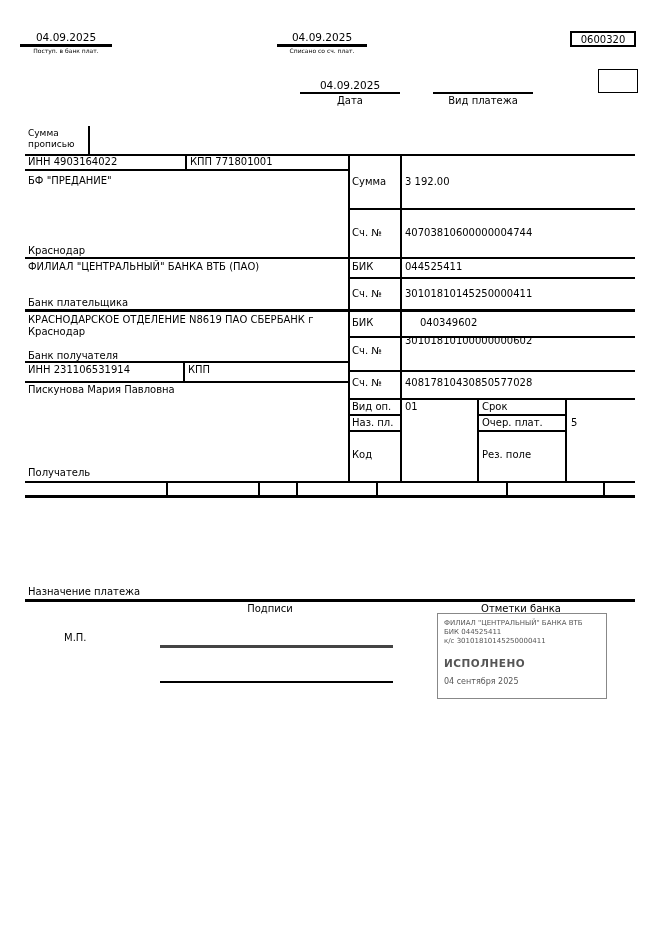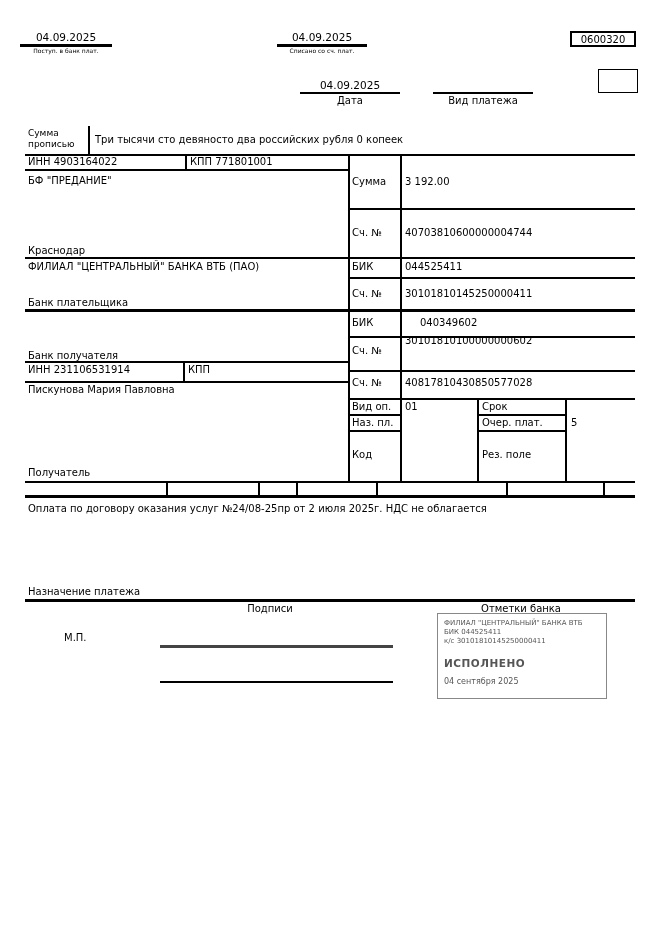--- a/index.html
+++ b/index.html
@@ -38,21 +38,20 @@
 
   <div class="t c" style="left:300px;top:79px;width:100px;font-size:10.5px">04.09.2025</div>
   <div class="hl" style="left:300px;top:92px;width:100px"></div>
   <div class="t c" style="left:300px;top:95px;width:100px">Дата</div>
   <div class="hl" style="left:433px;top:92px;width:100px"></div>
   <div class="t c" style="left:433px;top:95px;width:100px">Вид платежа</div>
   <div class="box" style="left:598px;top:69px;width:40px;height:24px;border-width:1.5px"></div>
 
   <div class="tw" style="left:28px;top:128px;width:58px;font-size:9px;line-height:11px">Сумма прописью</div>
   <div class="vl" style="left:88px;top:126px;height:28px"></div>
-  <div class="t" style="left:95px;top:134px">Три тысячи сто девяносто два российских рубля 0 копеек</div>
   <div class="hl" style="left:25px;top:154px;width:610px"></div>
 
   <div class="vl" style="left:348px;top:154px;height:327px"></div>
   <div class="vl" style="left:400px;top:154px;height:327px"></div>
 
   <div class="t" style="left:28px;top:156px">ИНН 4903164022</div>
   <div class="vl" style="left:185px;top:154px;height:15px"></div>
   <div class="t" style="left:190px;top:156px">КПП 771801001</div>
   <div class="hl" style="left:25px;top:169px;width:323px"></div>
 
@@ -68,20 +67,21 @@
 
   <div class="t" style="left:28px;top:261px">ФИЛИАЛ "ЦЕНТРАЛЬНЫЙ" БАНКА ВТБ (ПАО)</div>
   <div class="t" style="left:352px;top:261px">БИК</div>
   <div class="t" style="left:405px;top:261px">044525411</div>
   <div class="hl" style="left:348px;top:277px;width:287px"></div>
   <div class="t" style="left:352px;top:288px">Сч. №</div>
   <div class="t" style="left:405px;top:288px">30101810145250000411</div>
   <div class="t" style="left:28px;top:297px">Банк плательщика</div>
   <div class="hlk" style="left:25px;top:309px;width:610px"></div>
 
+  <div class="tw" style="left:28px;top:314px;width:312px;line-height:11.5px">КРАСНОДАРСКОЕ ОТДЕЛЕНИЕ N8619 ПАО СБЕРБАНК г Краснодар</div>
   <div class="t" style="left:352px;top:317px">БИК</div>
   <div class="t" style="left:420px;top:317px">040349602</div>
   <div class="hl" style="left:348px;top:336px;width:287px"></div>
   <div class="t" style="left:352px;top:345px">Сч. №</div>
   <div class="t" style="left:405px;top:335px">30101810100000000602</div>
   <div class="t" style="left:28px;top:350px">Банк получателя</div>
   <div class="hl" style="left:25px;top:361px;width:323px"></div>
 
   <div class="t" style="left:28px;top:364px">ИНН 231106531914</div>
   <div class="vl" style="left:183px;top:361px;height:20px"></div>
@@ -113,21 +113,20 @@
   <div class="hl" style="left:25px;top:481px;width:610px"></div>
 
   <div class="vl" style="left:166px;top:481px;height:14px"></div>
   <div class="vl" style="left:258px;top:481px;height:14px"></div>
   <div class="vl" style="left:296px;top:481px;height:14px"></div>
   <div class="vl" style="left:376px;top:481px;height:14px"></div>
   <div class="vl" style="left:506px;top:481px;height:14px"></div>
   <div class="vl" style="left:603px;top:481px;height:14px"></div>
   <div class="hlk" style="left:25px;top:495px;width:610px"></div>
 
-  <div class="t" style="left:28px;top:503px">Оплата по договору оказания услуг №24/08-25пр от 2 июля 2025г. НДС не облагается</div>
   <div class="t" style="left:28px;top:586px">Назначение платежа</div>
   <div class="hlk" style="left:25px;top:599px;width:610px"></div>
 
   <div class="t c" style="left:200px;top:603px;width:140px">Подписи</div>
   <div class="t c" style="left:437px;top:603px;width:168px">Отметки банка</div>
   <div class="t" style="left:64px;top:632px">М.П.</div>
   <div style="position:absolute;left:160px;top:645px;width:233px;height:2.5px;background:#444"></div>
   <div style="position:absolute;left:160px;top:681px;width:233px;height:1.5px;background:#000"></div>
 
   <div class="stamp" style="left:437px;top:613px;width:170px;height:86px">

